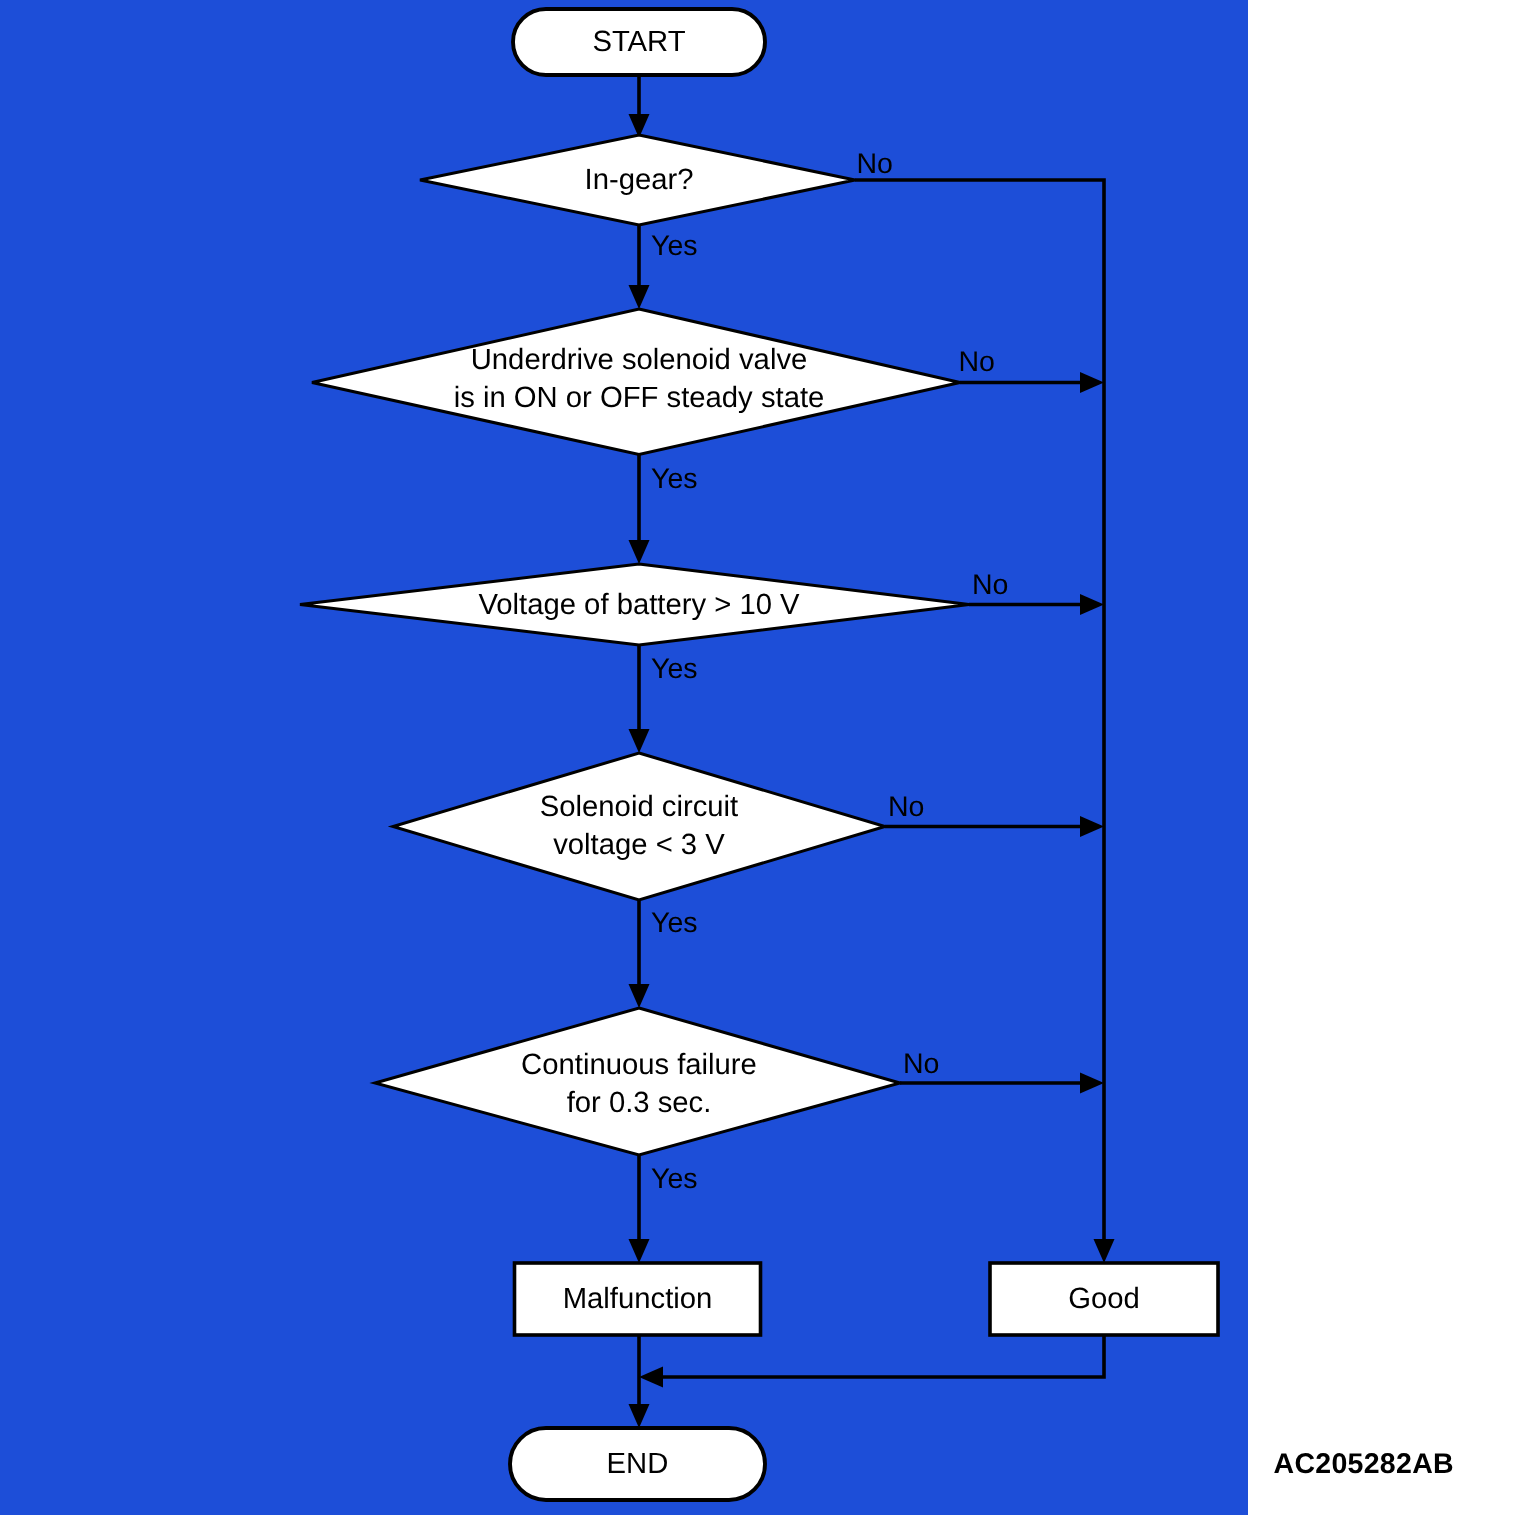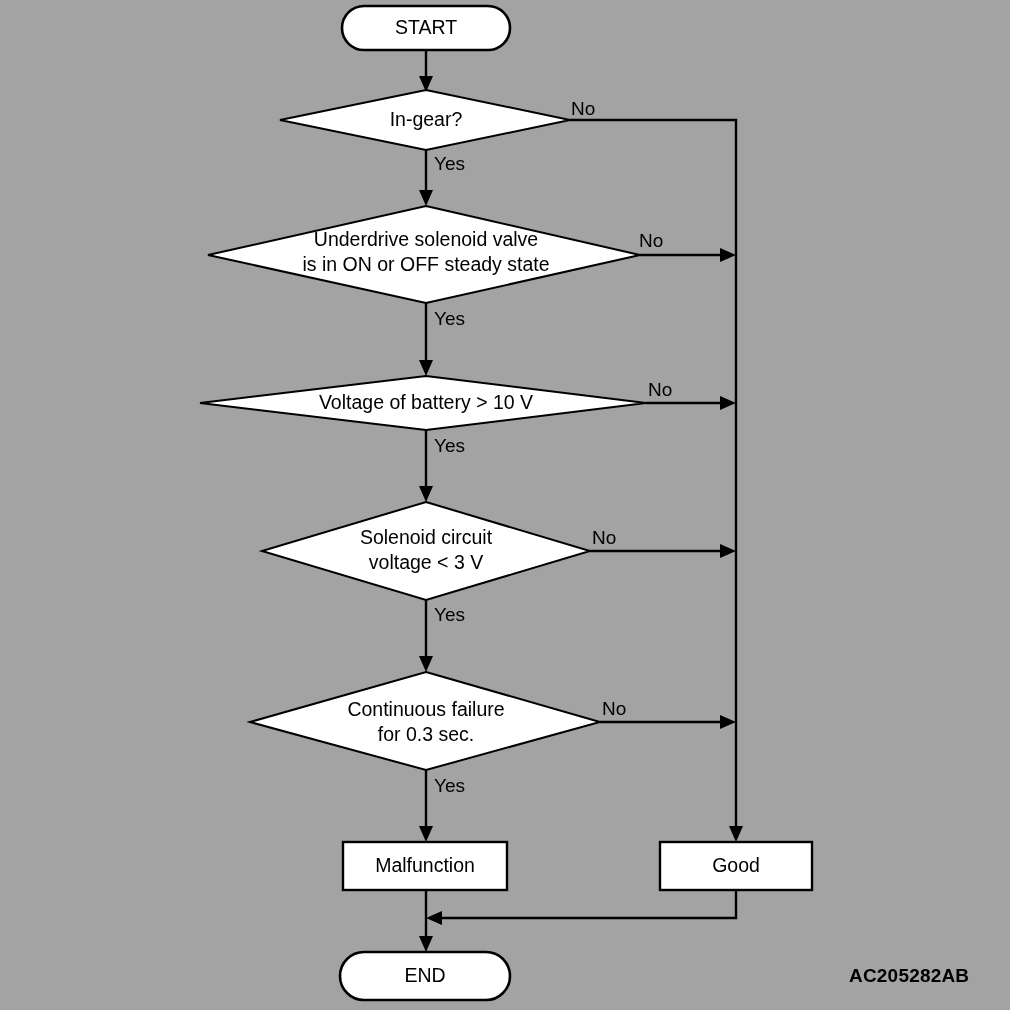--- a/index.html
+++ b/index.html
@@ -9,23 +9,23 @@
     background: #ffffff;
   }
   body {
     width: 1010px;
     height: 1010px;
     font-family: "Liberation Sans", sans-serif;
     overflow: hidden;
   }
   #flowchart-root {
     position: relative;
-    width: 1010px;
+    width: 832px;
     height: 1010px;
-    background: #a3a3a3;
+    background: #1d4ed8;
   }
   svg#flow-svg {
     display: block;
     width: 1010px;
     height: 1010px;
   }
   .node-shape {
     fill: #ffffff;
     stroke: #000000;
     stroke-width: 2.2;

